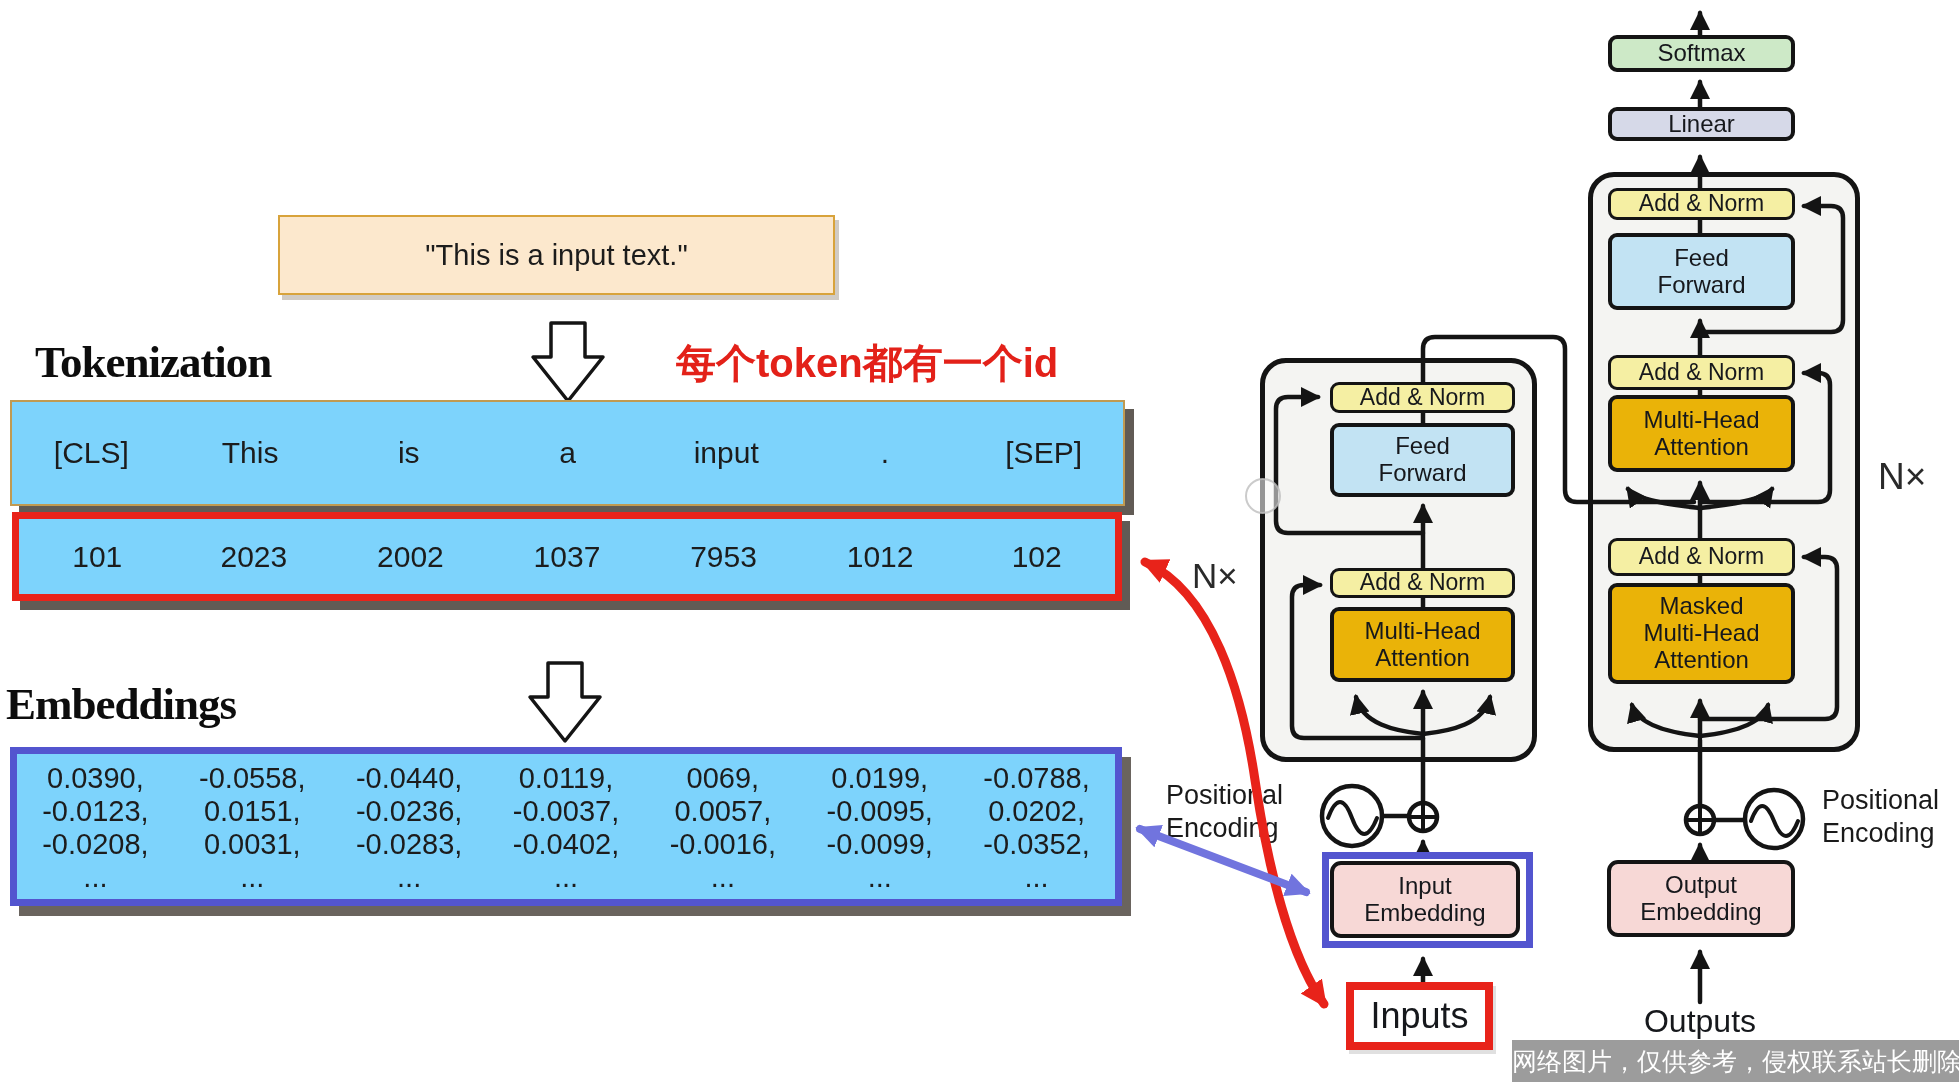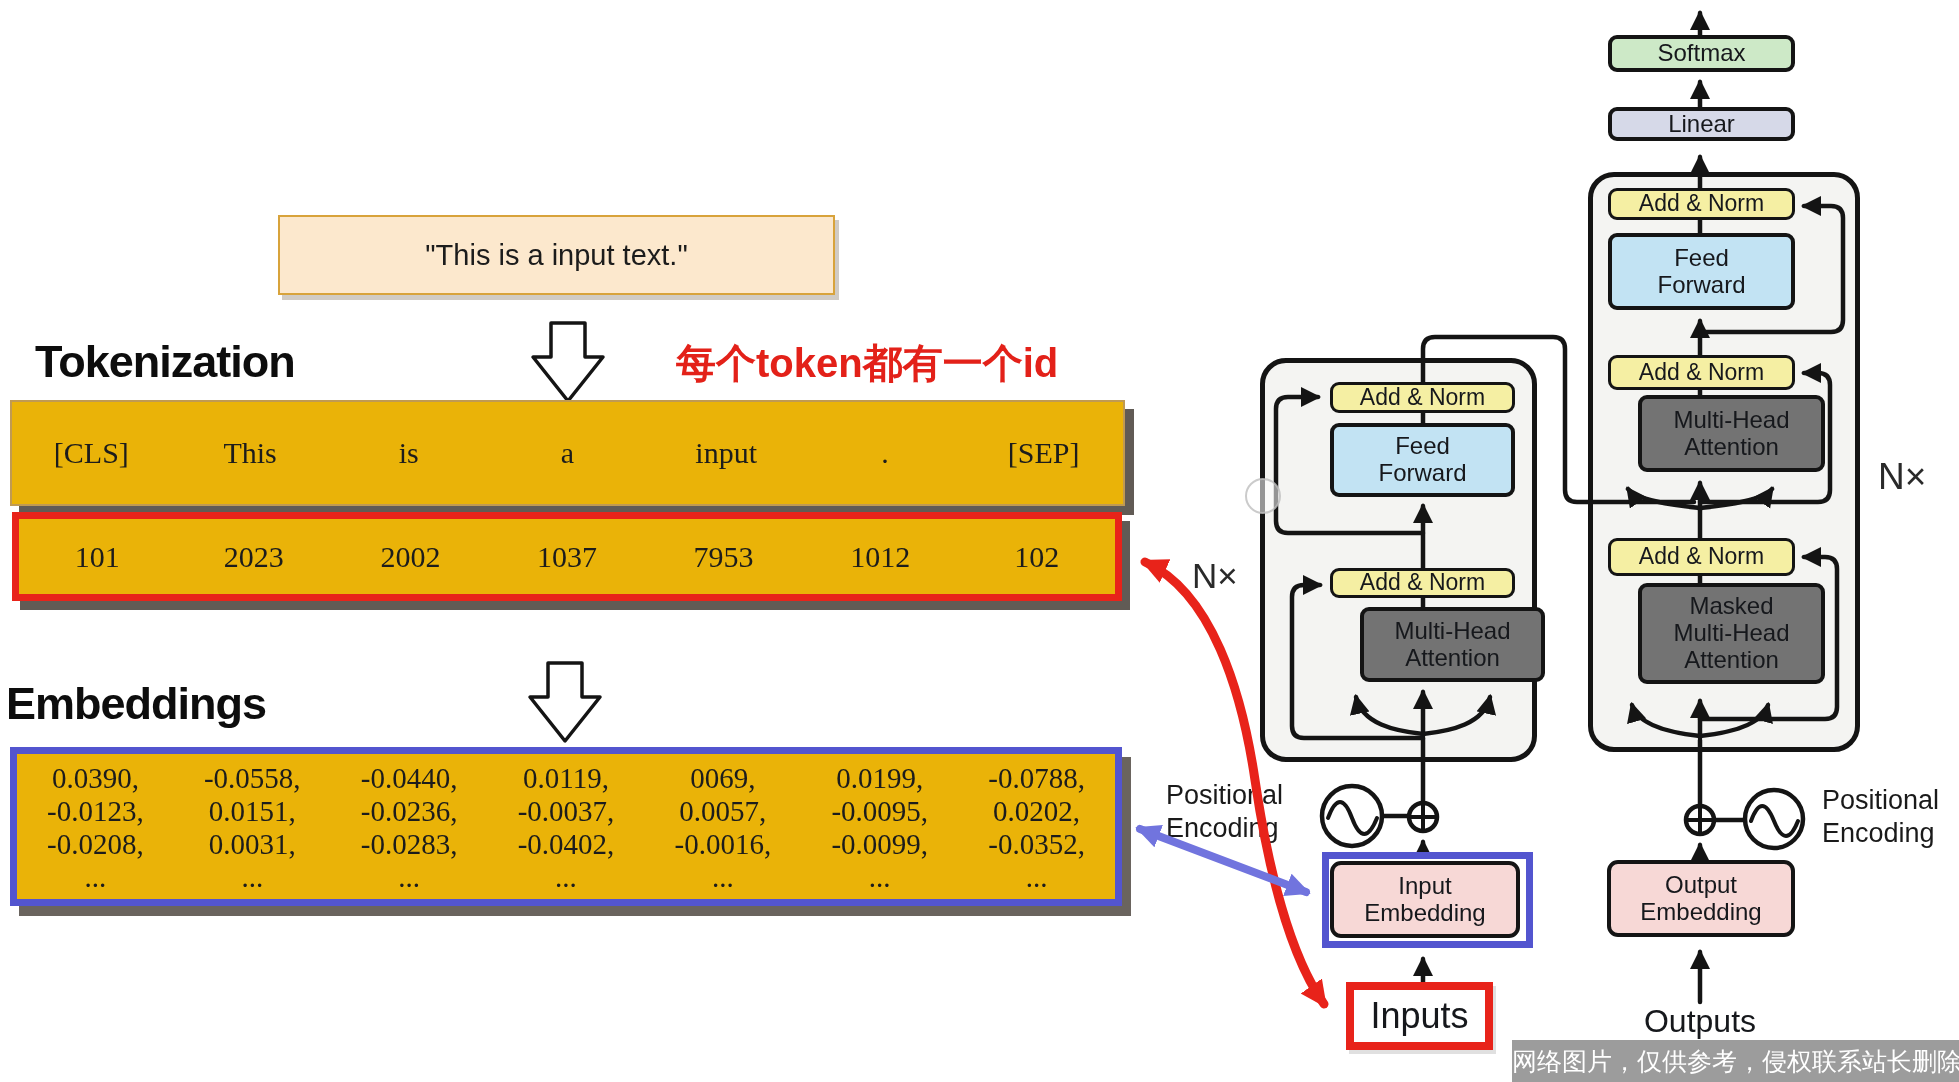--- a/index.html
+++ b/index.html
@@ -6,44 +6,44 @@
   #canvas{position:relative;width:1959px;height:1082px;background:#ffffff;overflow:hidden;
           font-family:"Liberation Sans","DejaVu Sans",sans-serif;color:#141414;}
   .abs{position:absolute;box-sizing:border-box;}
   .ctr{display:flex;align-items:center;justify-content:center;text-align:center;}
   svg{position:absolute;left:0;top:0;}
 
   
   .source-box{left:278px;top:215px;width:557px;height:80px;background:#fce8cd;
     border:2px solid #d8a33b;box-shadow:4px 5px 0 rgba(150,140,125,.45);
     font-size:29px;color:#1c1c1c;z-index:2;}
-  .heading{font-weight:bold;font-size:45px;letter-spacing:-1px;color:#0d0d0d;z-index:2;}
+  .heading{font-weight:bold;font-size:45px;letter-spacing:-1px;color:#0d0d0d;z-index:2;font-family:Liberation Serif, serif;}
   .annotation{left:676px;top:336px;font-size:40px;font-weight:bold;color:#e32119;z-index:2;white-space:nowrap;}
-  .peach-table{background:#eab308;z-index:2;font-family:Liberation Serif, serif;}
+  .peach-table{background:#7dd3fc;z-index:2;}
   .token-box{left:10px;top:400px;width:1115px;height:106px;border:2px solid #c09a52;
     box-shadow:9px 9px 0 rgba(80,73,66,.9);}
   .id-box{left:12px;top:512px;width:1110px;height:89px;border:7px solid #e8231a;
     box-shadow:8px 9px 0 rgba(80,73,66,.9);}
   .emb-box{left:10px;top:747px;width:1112px;height:159px;border:7px solid #5355cf;
     box-shadow:9px 10px 0 rgba(80,73,66,.85);display:flex;flex-direction:column;
     justify-content:space-between;padding:8px 0 12px 0;}
   .grid7{display:grid;grid-template-columns:repeat(7,1fr);width:100%;height:100%;}
   .grid7 span{display:flex;align-items:center;justify-content:center;font-size:30px;color:#1c1c1c;}
   .emb-row{display:grid;grid-template-columns:repeat(7,1fr);width:100%;}
   .emb-row span{display:flex;align-items:center;justify-content:center;font-size:29px;color:#1c1c1c;}
 
   
   .container{background:#f4f4f2;border:5px solid #141414;border-radius:26px;z-index:1;}
   .enc-container{left:1260px;top:358px;width:277px;height:404px;}
   .dec-container{left:1588px;top:172px;width:272px;height:580px;}
   .nbox{border:4px solid #141414;border-radius:9px;font-size:24px;line-height:1.12;
     white-space:pre-line;color:#16181c;z-index:3;}
   .an{background:#f5efa3;font-size:23px;border-width:3.5px;}
   .ff{background:#c2e3f3;}
-  .mha{background:#737373;margin-left:30px;}
+  .mha{background:#eab308;}
   .softmax{left:1608px;top:35px;width:187px;height:37px;background:#cde9c7;}
   .linear{left:1608px;top:107px;width:187px;height:34px;background:#d6d9e8;}
   .d-an1{left:1608px;top:188px;width:187px;height:32px;}
   .d-ff{left:1608px;top:233px;width:187px;height:77px;}
   .d-an2{left:1608px;top:355px;width:187px;height:35px;}
   .d-mha{left:1608px;top:395px;width:187px;height:77px;}
   .d-an3{left:1608px;top:538px;width:187px;height:38px;}
   .d-mmha{left:1608px;top:583px;width:187px;height:101px;}
   .e-an1{left:1330px;top:382px;width:185px;height:31px;}
   .e-ff{left:1330px;top:423px;width:185px;height:74px;}

